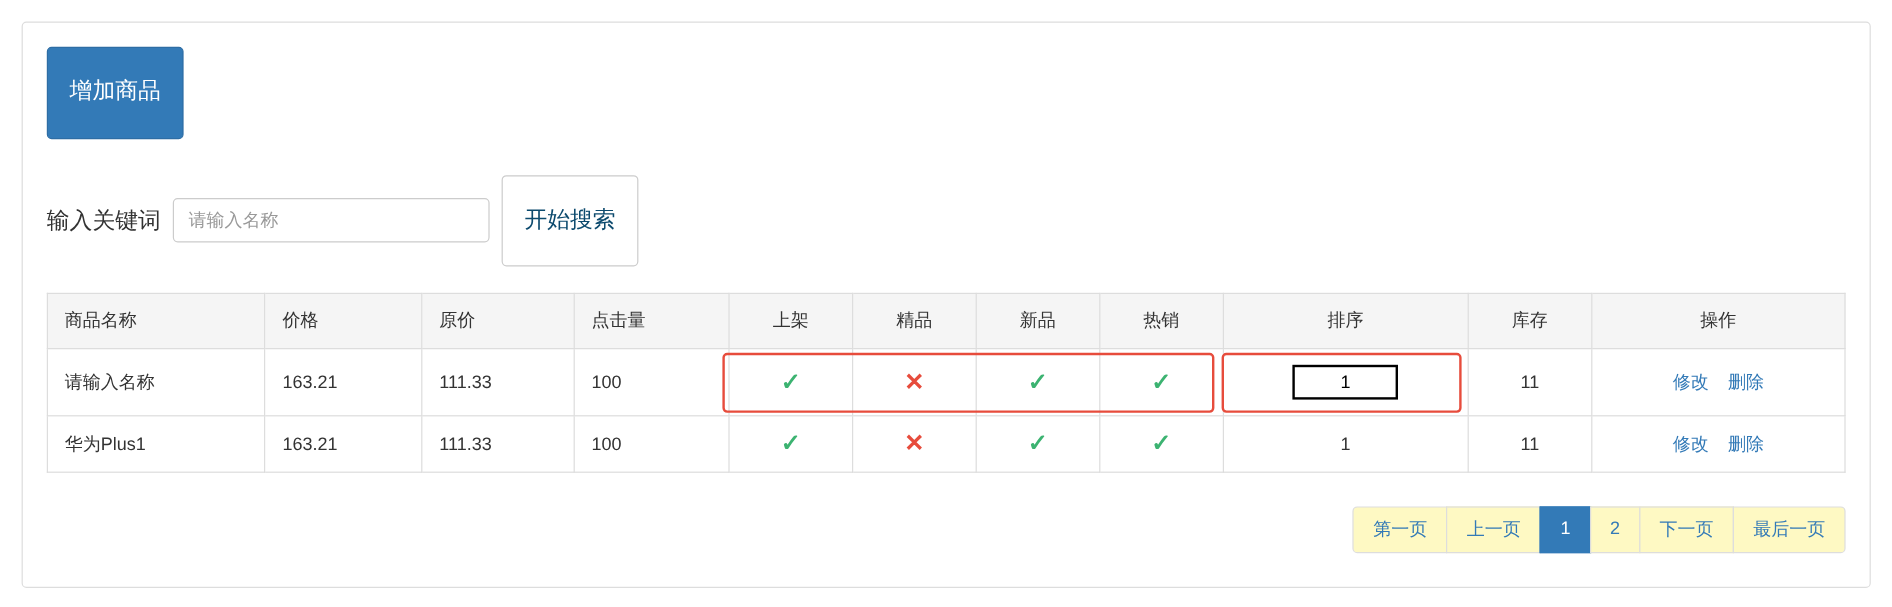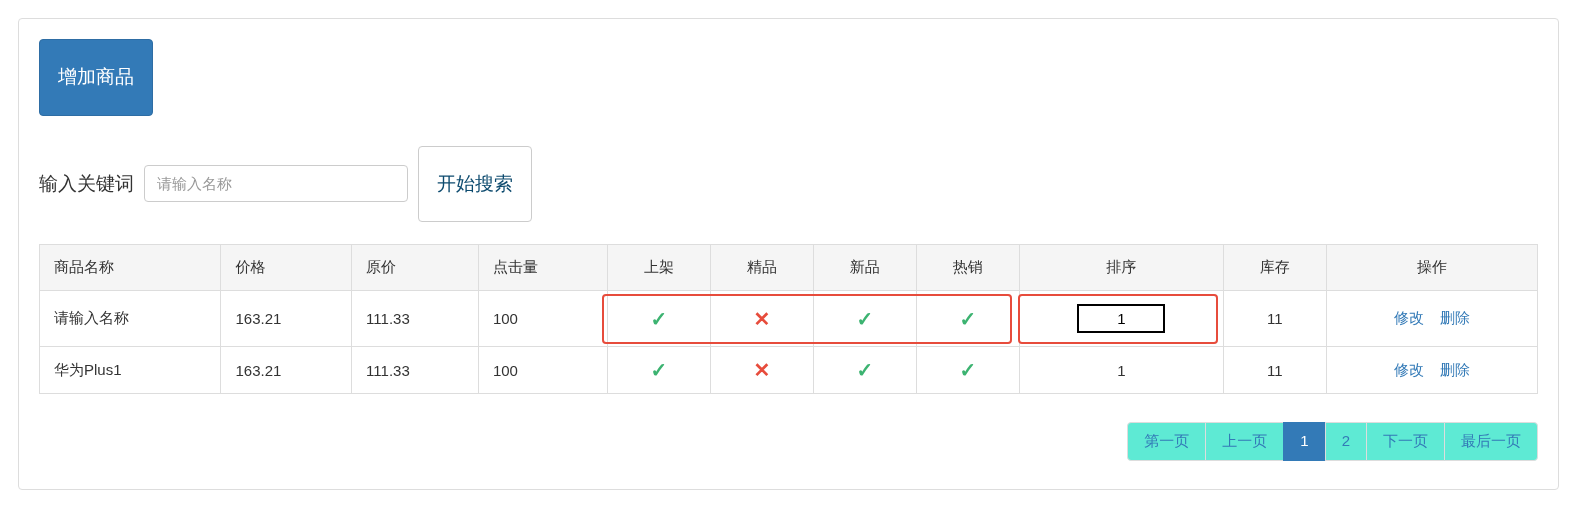--- a/index.html
+++ b/index.html
@@ -106,21 +106,21 @@
       margin-top: 28px;
       display: flex;
       justify-content: flex-end;
       gap: 0;
     }
     .pagination .page-btn {
       border: 1px solid #ddd;
       padding: 9px 16px;
       font-size: 15px;
       color: #337ab7;
-      background: #5eead4;
+      background: #fef9c3;
       cursor: pointer;
       margin-left: -1px;
     }
     .pagination .page-btn:first-child { border-top-left-radius: 4px; border-bottom-left-radius: 4px; margin-left: 0; }
     .pagination .page-btn:last-child { border-top-right-radius: 4px; border-bottom-right-radius: 4px; }
     .pagination .page-btn.active {
       background: #337ab7;
       border-color: #337ab7;
       color: #fff;
     }

